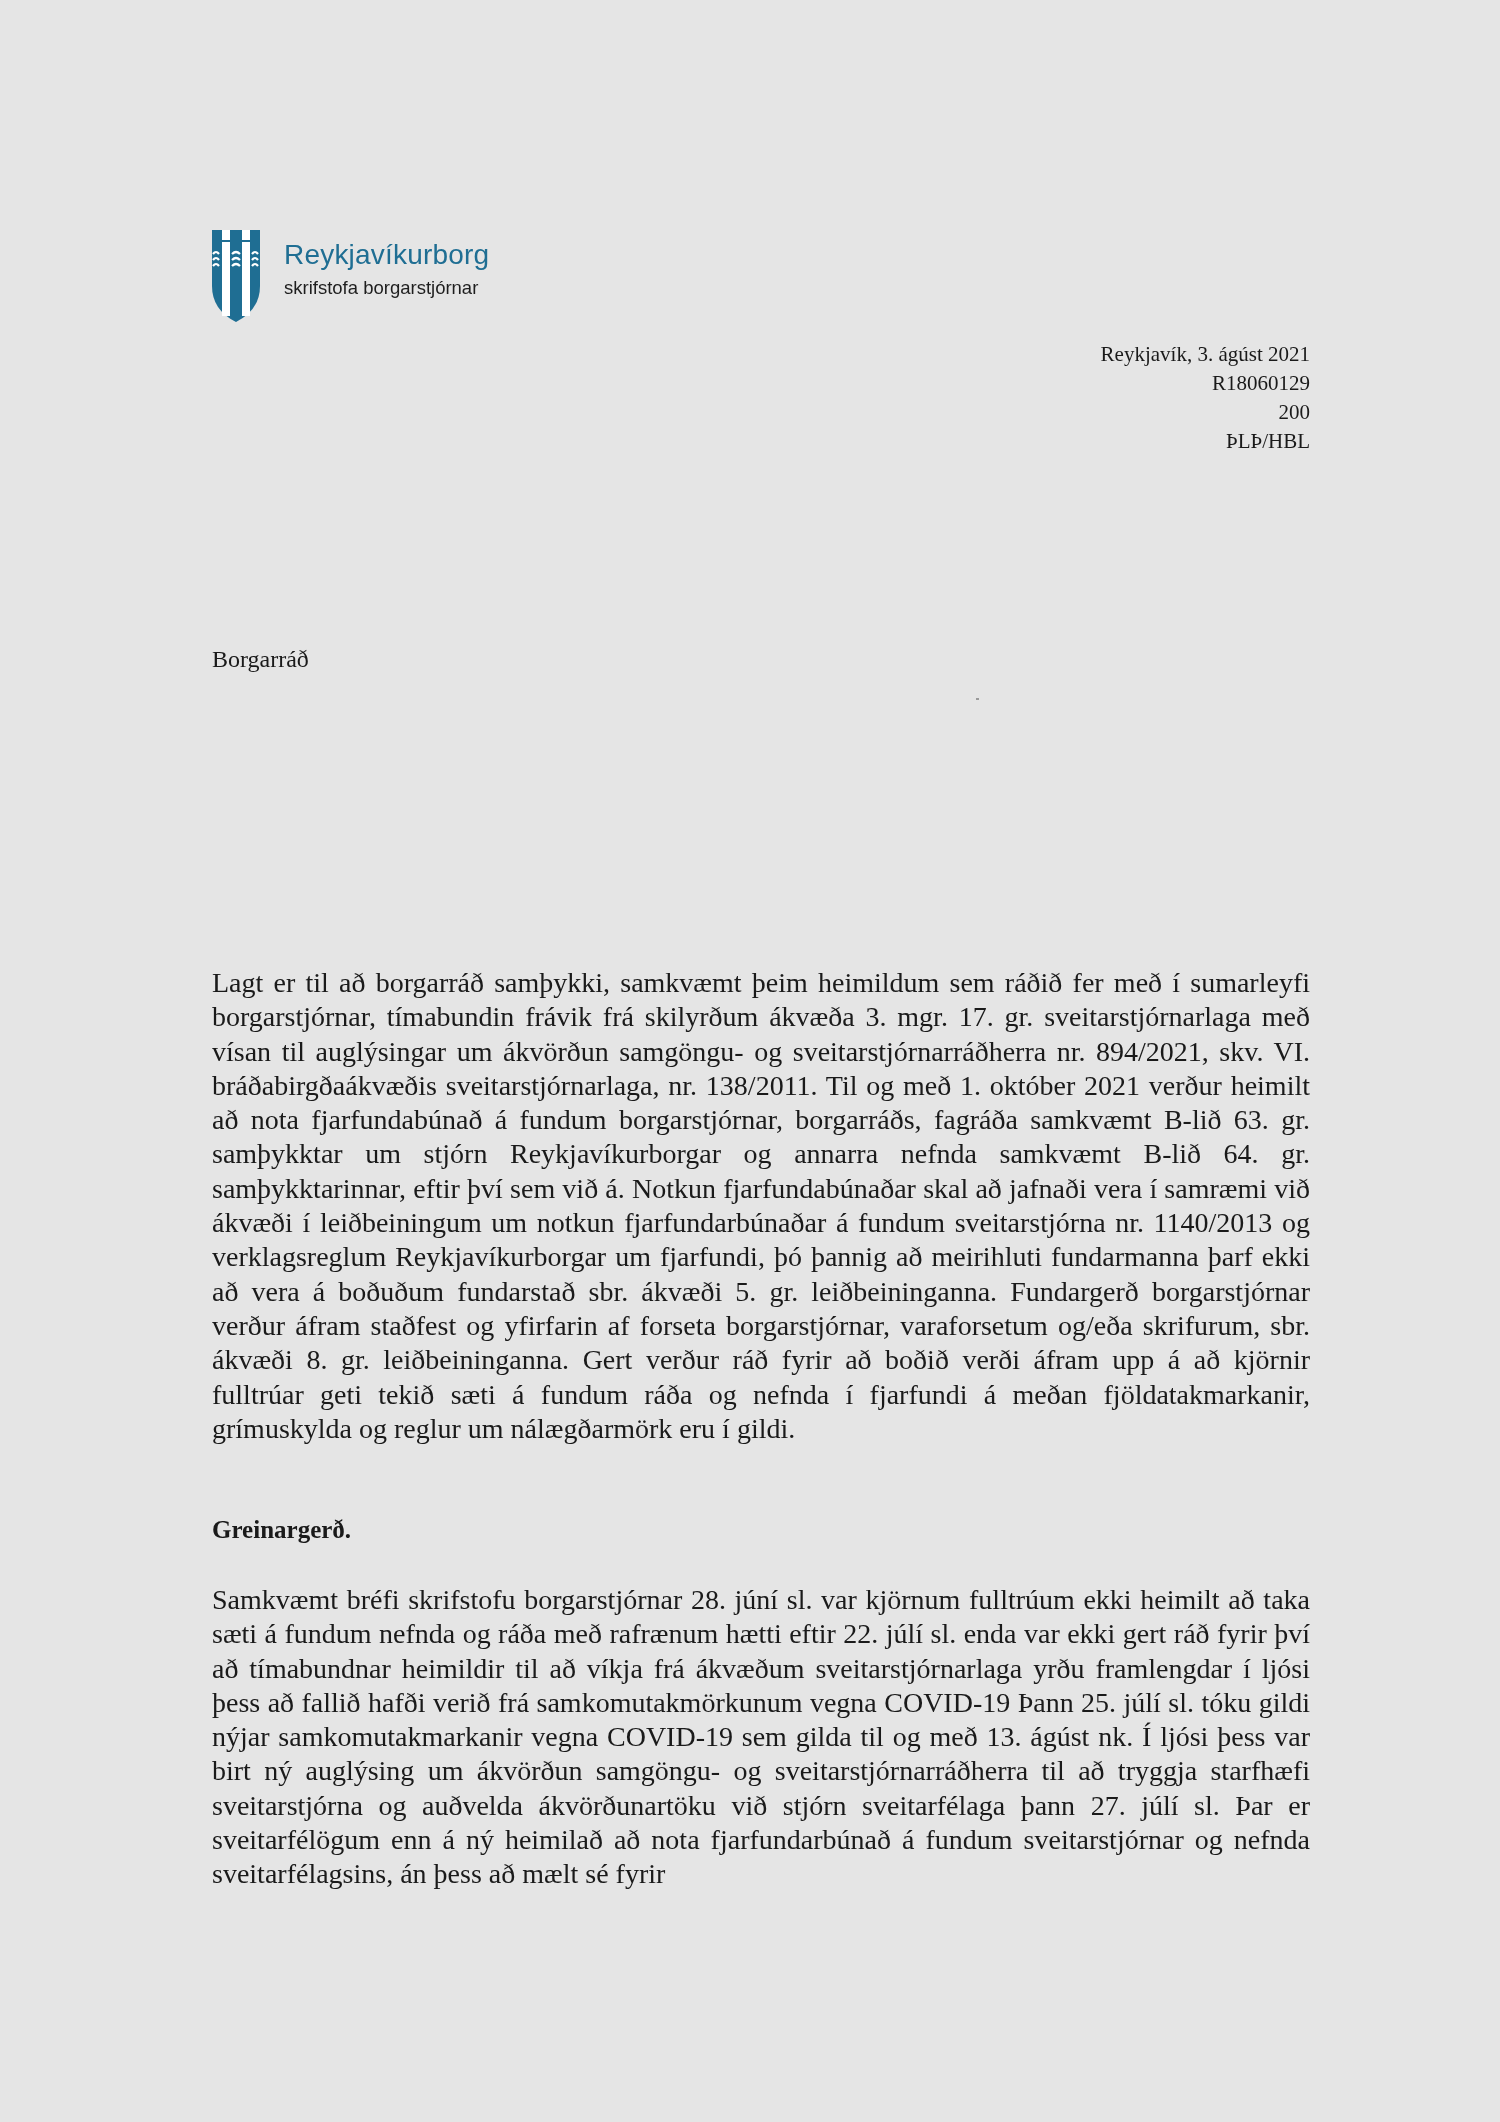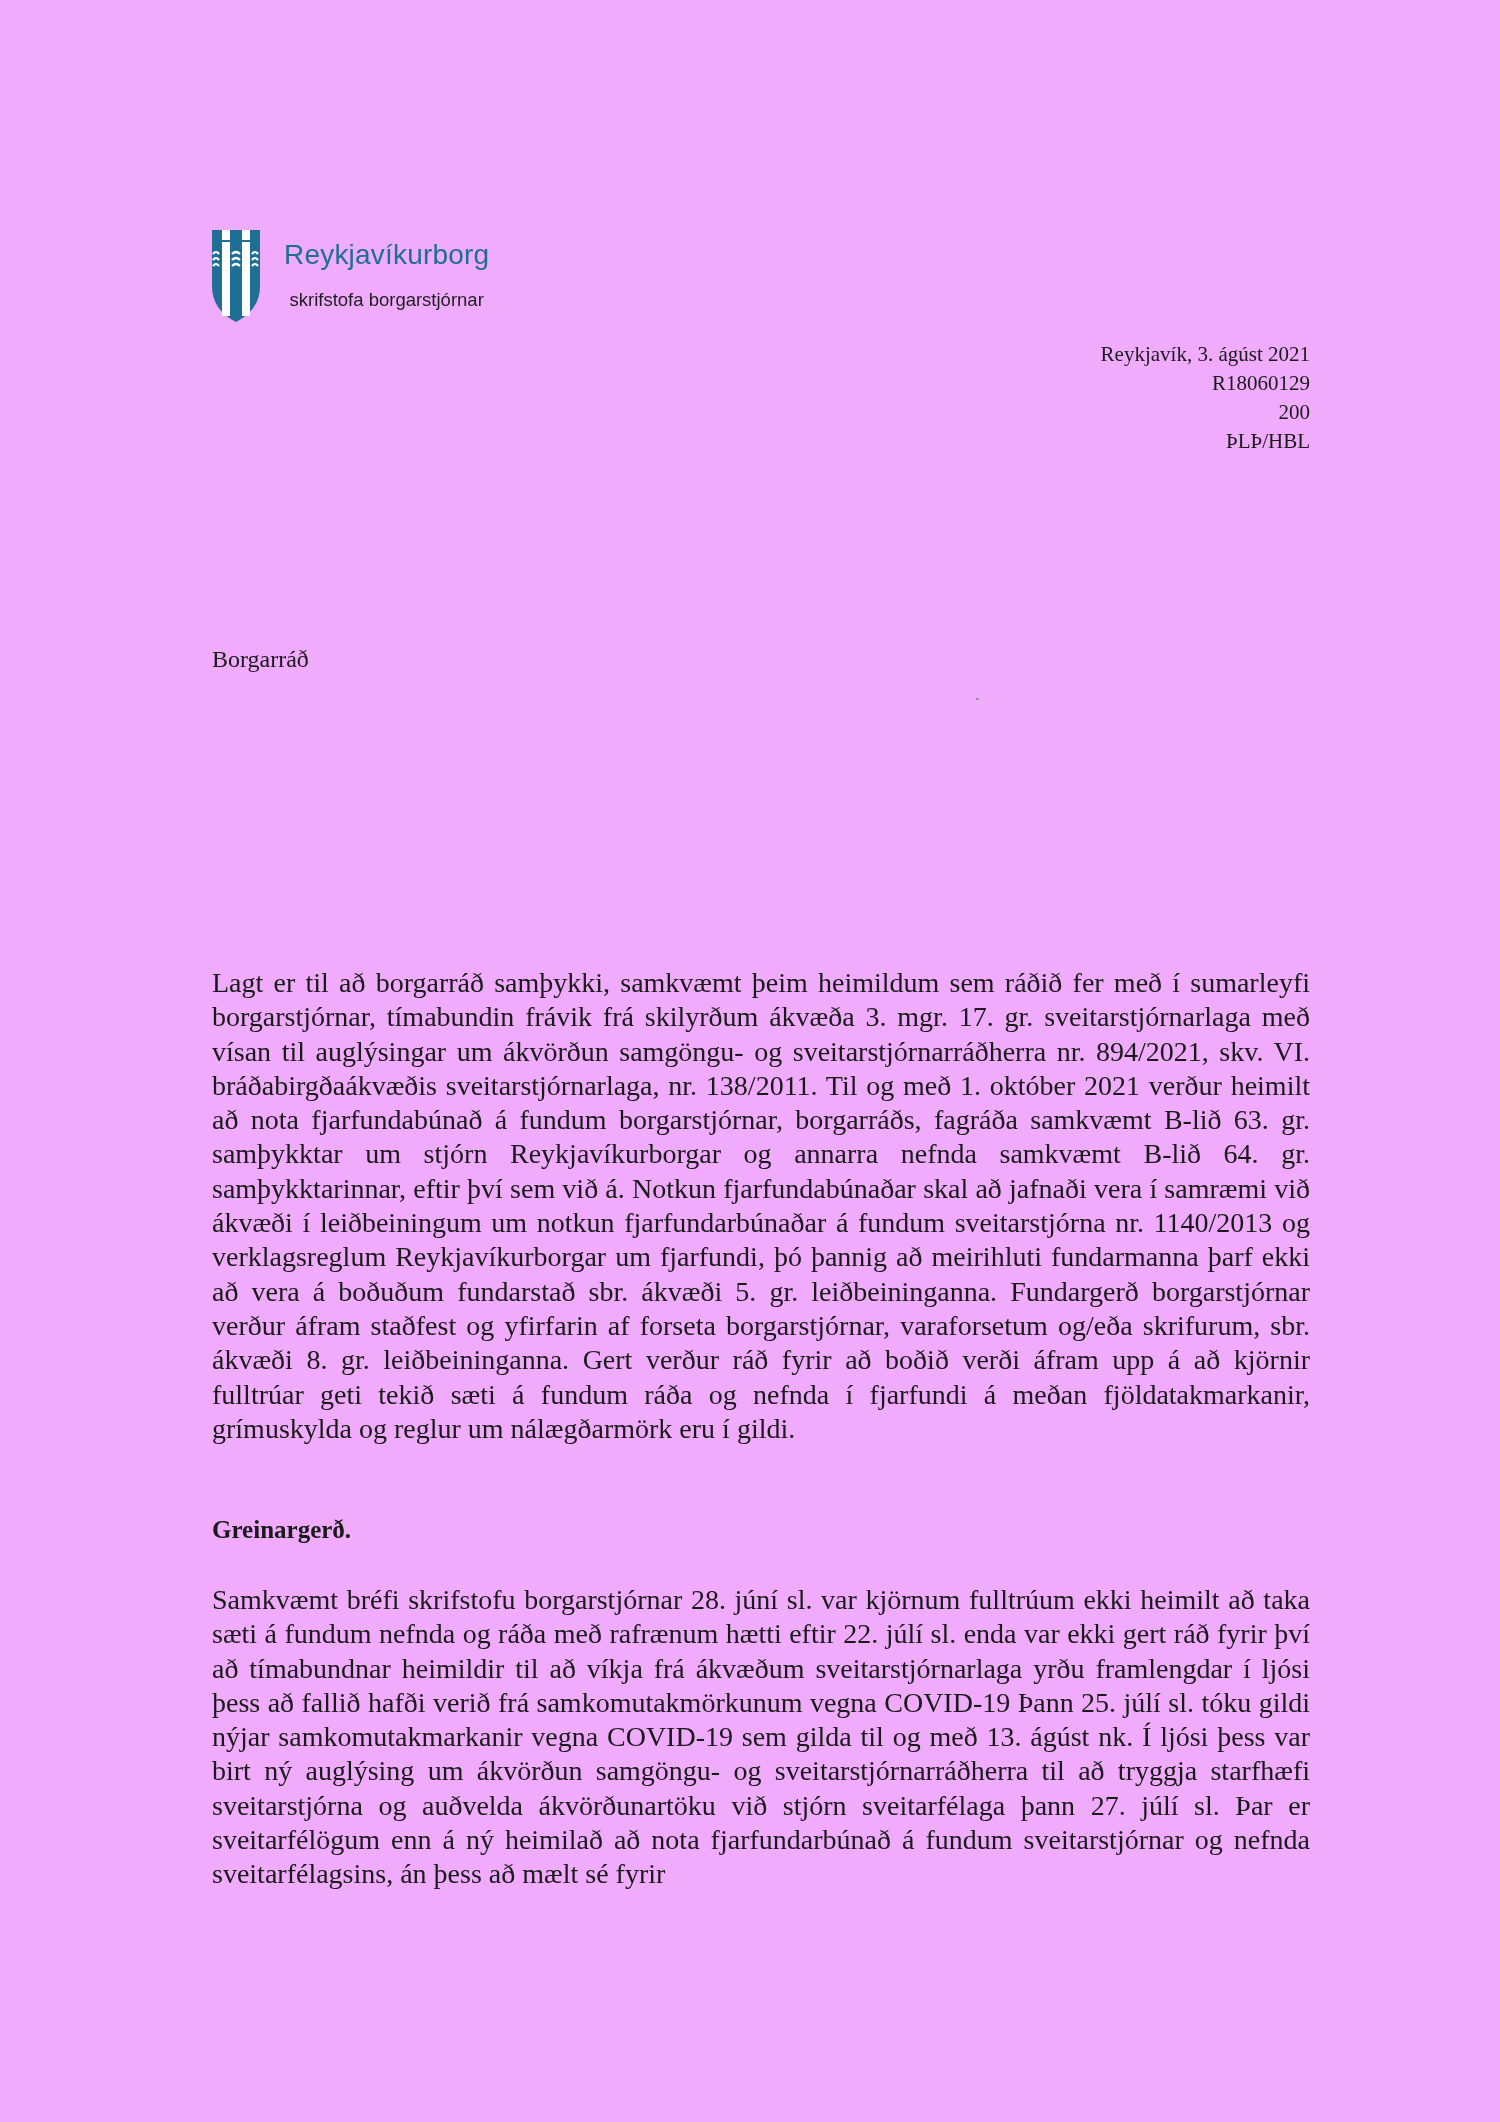--- a/index.html
+++ b/index.html
@@ -12,21 +12,21 @@
       height: 2122px;
       position: relative;
       overflow: hidden;
       font-family: "Liberation Serif", "DejaVu Serif", serif;
       color: #1a1a1a;
     }
     .page {
       position: absolute;
       left: 0; top: 0;
       width: 1500px; height: 2122px;
-      background: #f0abfc;
+      background: #e5e5e5;
     }
     
     .letterhead {
       position: absolute;
       left: 210px;
       top: 228px;
       display: flex;
       align-items: flex-start;
     }
     .crest {
@@ -41,22 +41,21 @@
       font-family: "Liberation Sans", "DejaVu Sans", sans-serif;
       font-size: 28px;
       color: #1f6e93;
       line-height: 1.1;
       letter-spacing: 0.2px;
     }
     .org-sub {
       font-family: "Liberation Sans", "DejaVu Sans", sans-serif;
       font-size: 18.5px;
       color: #1e1e1e;
-      margin-top: 18px;
-      text-align: center;
+      margin-top: 6px;
     }
     
     .ref-block {
       position: absolute;
       right: 190px;
       top: 340px;
       text-align: right;
       font-size: 21px;
       line-height: 29px;
     }

